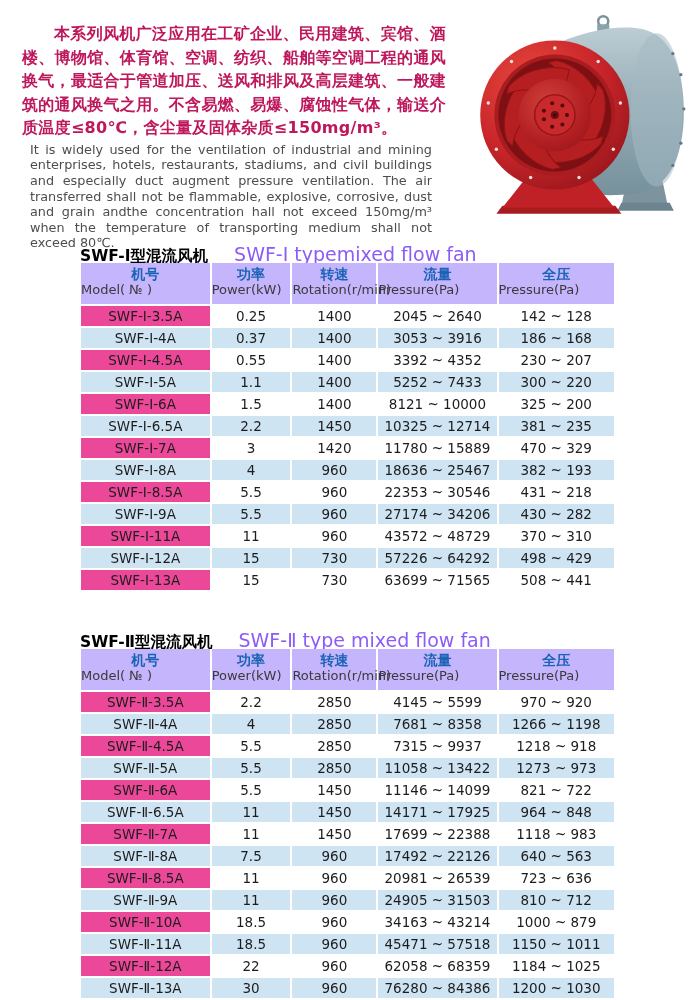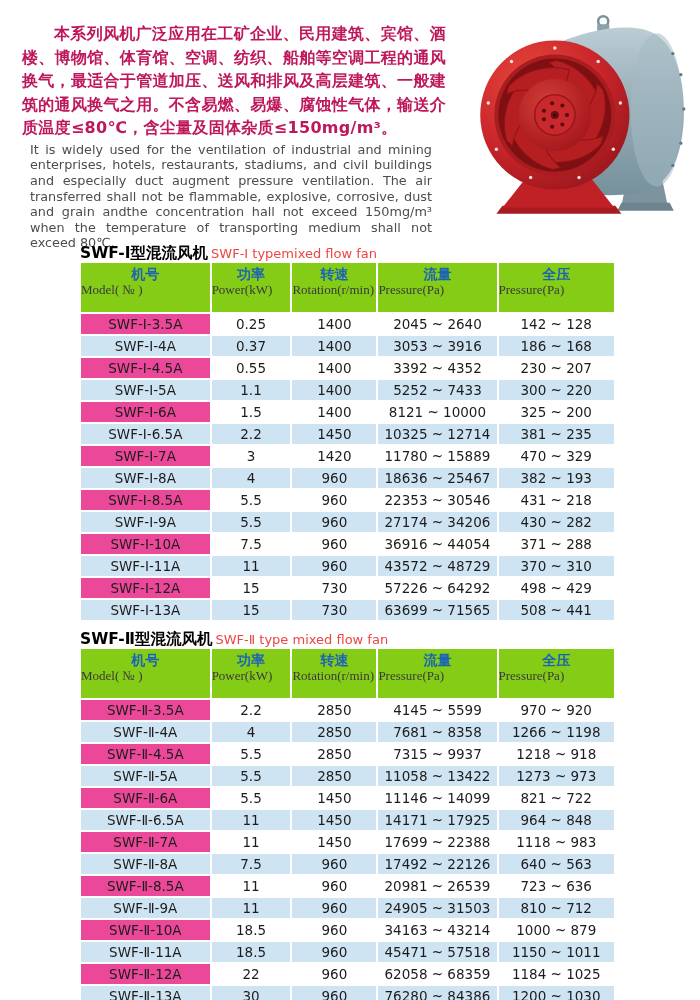--- a/index.html
+++ b/index.html
@@ -16,32 +16,32 @@
   .intro-en {
     position:absolute; left:22px; top:129px; width:402px;
     font-size:12.8px; color:#4d4d4d; line-height:15.6px; text-align:justify;margin-left:8px;
   }
   
   .fan-wrap { position:absolute; left:450px; top:8px; width:250px; height:212px; }
   .fan-wrap svg { width:100%; height:100%; display:block; }
   
   .sec-title { position:absolute; left:80px; white-space:nowrap; }
   .sec-title .t-zh { font-size:15.5px; font-weight:bold; color:#000; }
-  .sec-title .t-en { font-size:13px; color:#ef4444; margin-left:3px; }
+  .sec-title .t-en { font-size:19px; color:#8b5cf6; margin-left:26px; }
   #title-1 { top:243px; }
   #title-2 { top:629px; }
   
   .table-wrap { position:absolute; left:79px; width:537px; }
   #table-1 { top:261px; }
   #table-2 { top:647px; }
   table.spec-table {
     width:100%; border-collapse:separate; border-spacing:2px; table-layout:fixed;
   }
   table.spec-table th {
-    background:#84cc16; padding:3px 0 16px 0; vertical-align:middle;font-family:Liberation Serif, serif;
+    background:#c4b5fd; padding:3px 0 8px 0; vertical-align:middle;
   }
   .hcn { color:#1b63b5; font-weight:bold; font-size:14px; line-height:17px; text-align:center; }
   .hen { color:#3a3a3a; font-weight:normal; font-size:13px; line-height:13px; text-align:left; }
   table.spec-table td {
     background:#ffffff; height:20px; padding:0; text-align:center;
     font-size:13.5px; color:#1c1c1c; vertical-align:middle; white-space:nowrap;
   }
   table.spec-table td.model { background:#ec4899; }
   table.spec-table tbody tr:nth-child(even) td { background:#cfe4f3; }
 </style>
@@ -239,27 +239,20 @@
           <td>431 ~ 218</td>
         </tr>
         <tr>
           <td class="model">SWF-Ⅰ-9A</td>
           <td>5.5</td>
           <td>960</td>
           <td>27174 ~ 34206</td>
           <td>430 ~ 282</td>
         </tr>
         <tr>
-          <td class="model">SWF-Ⅰ-10A</td>
-          <td>7.5</td>
-          <td>960</td>
-          <td>36916 ~ 44054</td>
-          <td>371 ~ 288</td>
-        </tr>
-        <tr>
           <td class="model">SWF-Ⅰ-11A</td>
           <td>11</td>
           <td>960</td>
           <td>43572 ~ 48729</td>
           <td>370 ~ 310</td>
         </tr>
         <tr>
           <td class="model">SWF-Ⅰ-12A</td>
           <td>15</td>
           <td>730</td>

